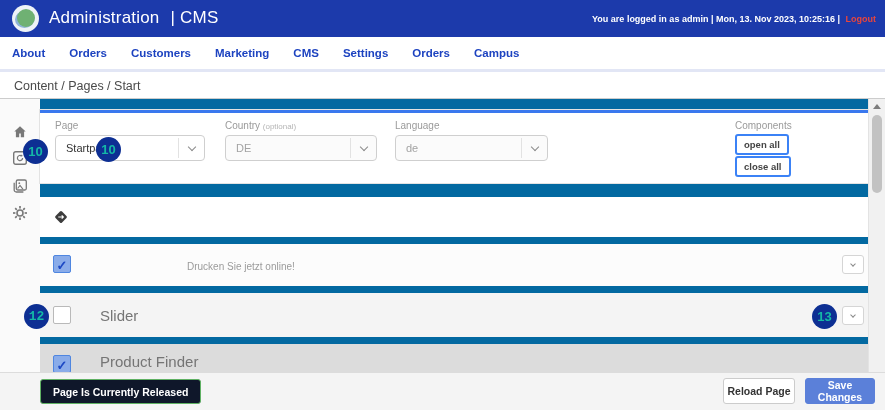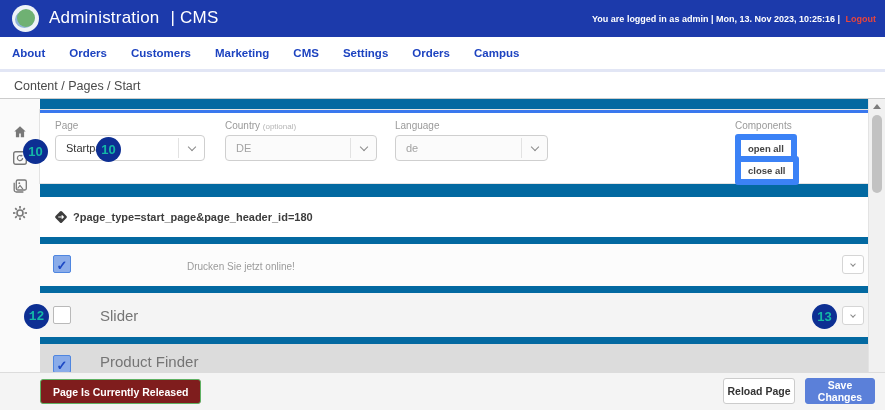--- a/index.html
+++ b/index.html
@@ -44,21 +44,21 @@
   .sel .chev-box { position:absolute; right:0; top:2px; bottom:2px; width:26px; border-left:1px solid #e2e2e2;
     display:flex; align-items:center; justify-content:center; }
   .sel.disabled { background:#fbfbfb; }
   .sel.disabled .val { color:#a3a3a3; }
   .chevron { display:inline-block; width:6px; height:6px; border-right:1.5px solid #8a8a8a; border-bottom:1.5px solid #8a8a8a;
     transform:rotate(45deg); margin-top:-3px; }
   .sel-page { left:15px; width:150px; }  .lbl-page { left:15px; }
   .sel-country { left:185px; width:152px; } .lbl-country { left:185px; }
   .sel-language { left:355px; width:153px; } .lbl-language { left:355px; }
   .lbl-components { left:695px; }
-  .btn-small { position:absolute; left:695px; border:6px solid #3b82f6; background:#ffffff; border-radius:3px;
+  .btn-small { position:absolute; left:695px; border:2px solid #3b82f6; background:#ffffff; border-radius:3px;
     font-size:9.5px; font-weight:bold; color:#444444; padding:3px 7px; cursor:pointer; font-family:inherit; }
   .btn-open-all { top:21px; }
   .btn-close-all { top:43px; }
 
   
   .url-row { position:absolute; left:40px; top:98px; width:828px; height:40px; background:#ffffff; }
   .page-link-icon { position:absolute; left:12px; top:11px; width:18px; height:18px; cursor:pointer; }
   .url-text { position:absolute; left:33px; top:14px; font-size:11px; font-weight:bold; color:#3d3d3d; }
 
   
@@ -89,21 +89,21 @@
   .scrollbar { position:absolute; right:0; top:0; width:17px; height:273px; background:#f1f1f1; border-left:1px solid #e3e3e3; }
   .scroll-up-button { position:absolute; top:0; left:0; width:16px; height:14px; cursor:pointer; }
   .scroll-up-button::after { content:""; position:absolute; left:4px; top:5px; width:0; height:0;
     border-left:4px solid transparent; border-right:4px solid transparent; border-bottom:5px solid #7d7d7d; }
   .scrollbar-thumb { position:absolute; top:16px; left:3px; width:10px; height:78px; background:#c2c2c2; border-radius:5px; cursor:grab; }
 
   
   .action-bar { position:absolute; left:0; top:372px; width:885px; height:38px; background:#f4f4f4;
     border-top:1px solid #dcdcdc; z-index:40; }
   .action-bar button { font-family:inherit; cursor:pointer; }
-  .status-button { position:absolute; left:40px; top:6px; height:25px; padding:0 12px; background:#7f1d1d;
+  .status-button { position:absolute; left:40px; top:6px; height:25px; padding:0 12px; background:#0f172a;
     border:1px solid #5fb163; border-radius:3px; color:#ffffff; font-weight:bold; font-size:10.5px; }
   .reload-button { position:absolute; left:723px; top:5px; width:72px; height:26px; background:#ffffff;
     border:1px solid #cccccc; border-radius:3px; color:#333333; font-weight:bold; font-size:10.5px; }
   .save-button { position:absolute; left:805px; top:5px; width:70px; height:26px; background:#5b80d9;
     border:1px solid #5b80d9; border-radius:3px; color:#ffffff; font-weight:bold; font-size:10.5px; }
 </style>
 </head>
 <body>
 
 <div class="app-header">
@@ -205,21 +205,20 @@
     <button class="btn-small btn-close-all">close all</button>
   </div>
 
   <div class="url-row">
     <span class="page-link-icon">
       <svg width="18" height="18" viewBox="0 0 18 18">
           <rect x="4.4" y="4.4" width="9.2" height="9.2" rx="1.5" transform="rotate(45 9 9)" fill="#3d3d3d"></rect>
           <path d="M6.3 9h5M9.7 7.3 11.4 9l-1.7 1.7" stroke="#ffffff" stroke-width="1.1" fill="none"></path>
         </svg>
     </span>
-    <span class="url-text">?page_type=start_page&amp;page_header_id=180</span>
   </div>
 
   <div class="section-row row-general">
     <span class="checkbox checked" style="top:11px"></span>
     <span class="sec-subtitle" style="top:17px">Drucken Sie jetzt online!</span>
     <span class="collapse-btn" style="top:11px">
         <span class="chevron"></span>
       </span>
   </div>
 

